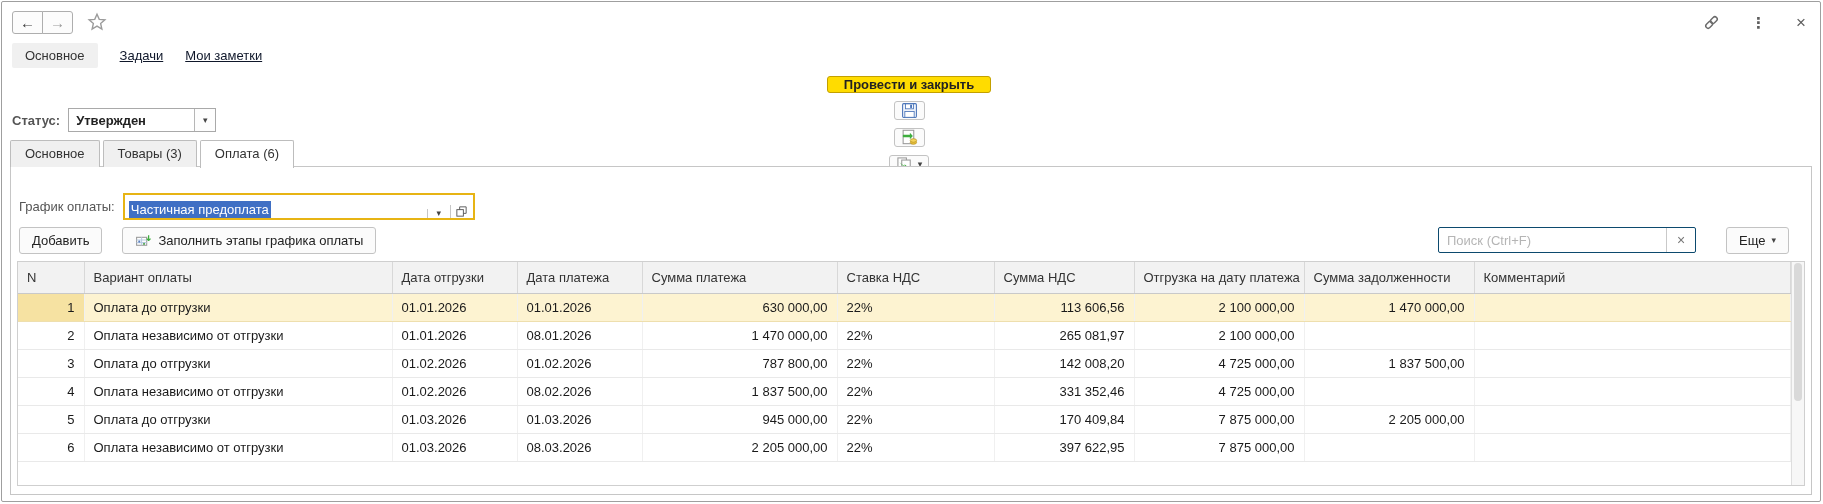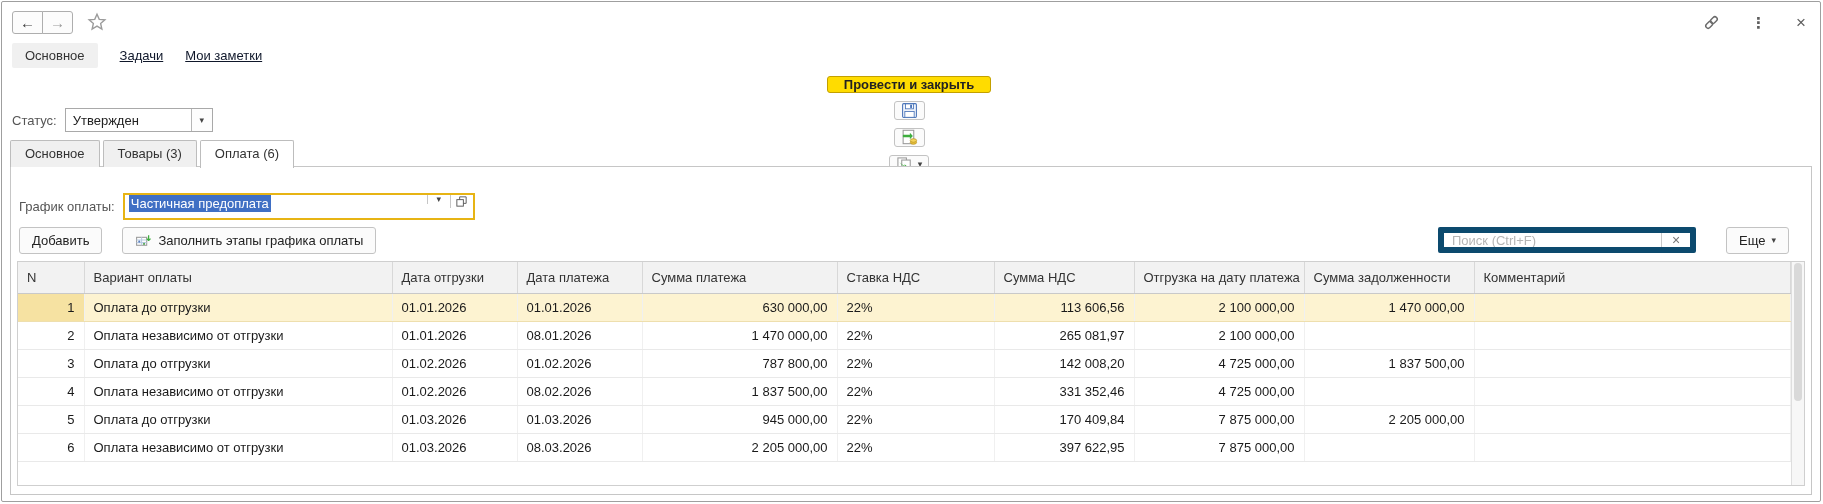--- a/index.html
+++ b/index.html
@@ -26,43 +26,43 @@
   
   .toolbar { position:absolute; top:74px; left:10px; right:14px; height:27px; display:flex; align-items:center; gap:8px;flex-direction:column; }
   .btn { height:27px; display:inline-flex; align-items:center; gap:6px; padding:0 12px; background:#fbfbfb; border:1px solid #c3c3c3; border-radius:3px; cursor:pointer; font-size:13px; color:#222; white-space:nowrap; }
   .btn.primary { background:#ffdc00; border-color:#c3a000; font-weight:bold; padding:0 16px; }
   .iconbtn { height:27px; min-width:31px; display:inline-flex; align-items:center; justify-content:center; gap:5px; padding:0 6px; background:#fbfbfb; border:1px solid #c3c3c3; border-radius:3px; cursor:pointer; }
   .caret { font-size:9px; color:#444; line-height:1; }
   .btn.help { min-width:31px; justify-content:center; font-weight:bold; }
   .tbar-spacer { flex:1; }
 
   
-  .status-row { position:absolute; top:106px; left:10px; height:24px; display:flex; align-items:center; }
+  .status-row { position:absolute; top:106px; left:10px; height:24px; display:flex; align-items:center;font-weight:bold; }
   .lbl { color:#555; margin-right:8px; white-space:nowrap; }
   .combo { width:148px; height:24px; border:1px solid #a9a9a9; background:#fff; display:flex; align-items:center; cursor:pointer; }
   .combo-val { flex:1; padding:0 7px; white-space:nowrap; overflow:hidden; }
   .combo-btn { width:21px; height:100%; border-left:1px solid #b6b6b6; display:flex; align-items:center; justify-content:center; background:#fdfdfd; }
 
   
   .doctabs { position:absolute; top:136px; left:8px; right:8px; height:29px; display:flex; align-items:flex-end; z-index:3; }
   .dtab { border:1px solid #bdbdbd; border-bottom:none; border-radius:2px 2px 0 0; background:#f0f0f0; padding:5px 14px 6px; margin-right:3px; color:#333; cursor:pointer; white-space:nowrap; }
   .dtab.active { background:#fff; position:relative; margin-bottom:-1px; padding-bottom:7px; }
 
   
   .content { position:absolute; top:164px; left:8px; right:8px; bottom:6px; border:1px solid #c6c6c6; background:#fff;padding-left:41px; }
 
   .sched-row { position:absolute; top:26px; left:8px; height:27px; display:flex; align-items:center; }
-  .fld-focus { display:flex; align-items:flex-start; border:2px solid #e7b414; background:#fff; height:27px; width:352px; }
+  .fld-focus { display:flex; align-items:flex-end; border:2px solid #e7b414; background:#fff; height:27px; width:352px; }
   .fld-text { flex:1; display:flex; align-items:center; padding:0 4px; overflow:hidden; cursor:text; }
   .fld-sel { background:#3f6fc4; color:#fff; padding:1px 2px; white-space:nowrap; }
   .fld-btn { width:23px; border-left:1px solid #c6c6c6; display:flex; align-items:center; justify-content:center; background:#fff; cursor:pointer; }
 
   
   .cmd-row { position:absolute; top:60px; left:8px; right:22px; height:27px; display:flex; align-items:flex-start; gap:20px; }
-  .search-box { margin-left:auto; width:258px; height:26px; border:6px solid #0c4a6e; border-radius:2px; display:flex; align-items:stretch; background:#fff; }
+  .search-box { margin-left:auto; width:258px; height:26px; border:1px solid #0c4a6e; border-radius:2px; display:flex; align-items:stretch; background:#fff; }
   .search-box input { flex:1; border:none; outline:none; padding:0 8px; font:13px "Liberation Sans",sans-serif; color:#333; background:transparent; }
   .search-box input::placeholder { color:#b5b5b5; }
   .search-clear { width:29px; border-left:1px solid #c9c9c9; display:flex; align-items:center; justify-content:center; color:#777; font-size:14px; cursor:pointer; }
   .cmd-more { margin-left:10px; }
 
   
   .grid { position:absolute; top:94px; left:6px; right:6px; bottom:8px; border:1px solid #cfcfcf; background:#fff; overflow:hidden; }
   .grid-scroll { position:absolute; top:0; right:0; bottom:0; width:13px; background:#f7f7f7; border-left:1px solid #dedede; }
   .grid-thumb { position:absolute; top:1px; left:2px; right:2px; height:62%; background:#d9d9d9; border-radius:4px; }
   table.pay { border-collapse:collapse; table-layout:fixed; width:calc(100% - 13px); }

